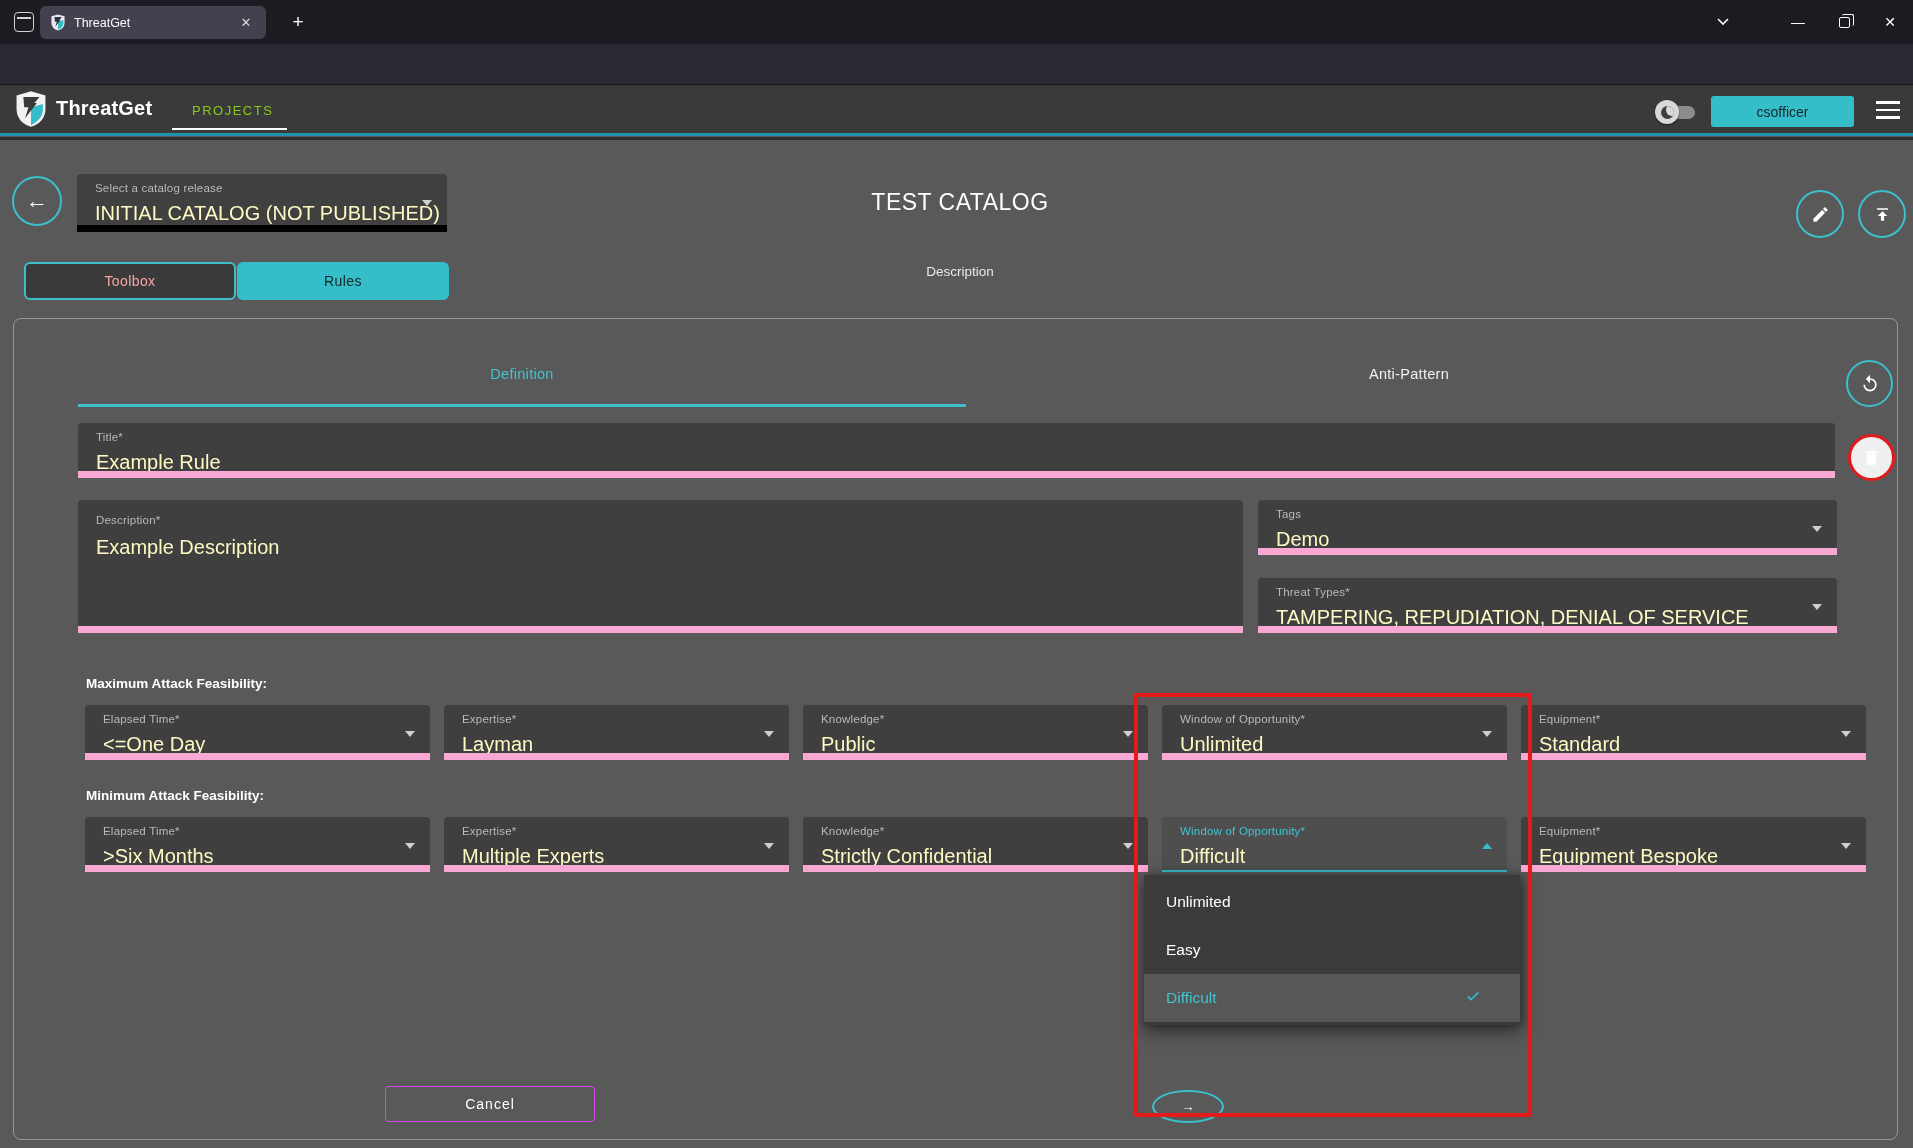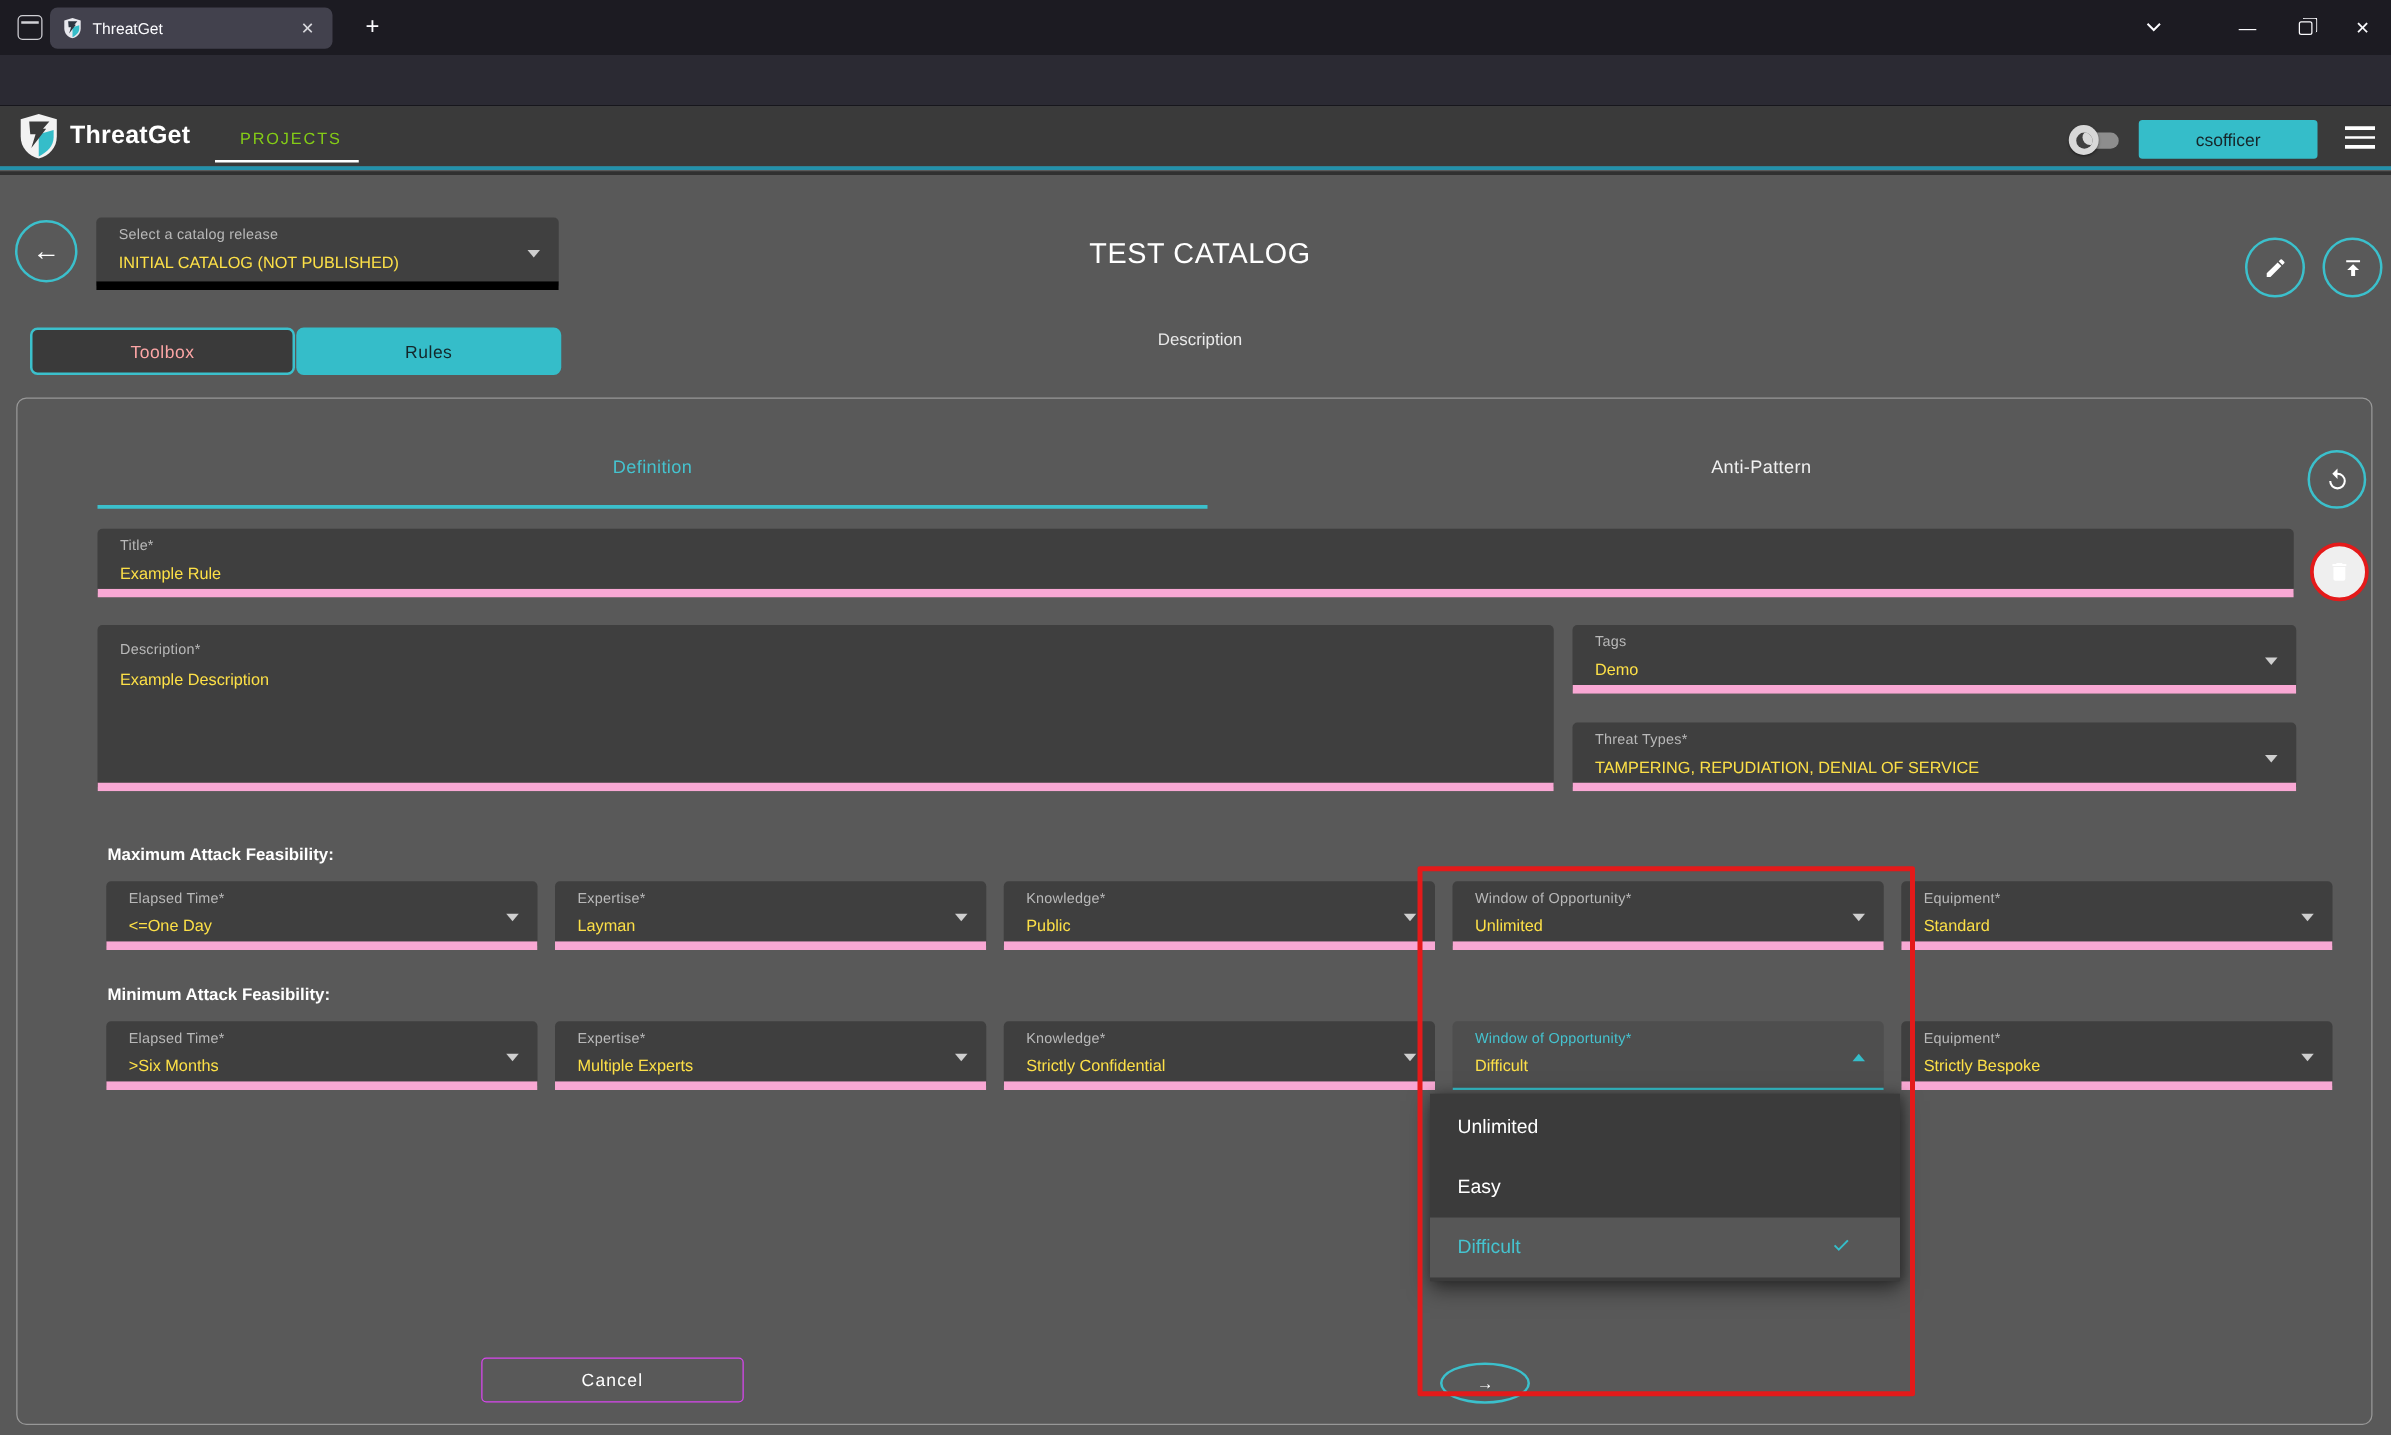--- a/index.html
+++ b/index.html
@@ -52,21 +52,21 @@
   .moon::after { content:""; position:absolute; left:5px; top:-2px; width:12px; height:12px; border-radius:50%; background:#d8d8d8; }
   .user-btn { position:absolute; left:1711px; top:96px; width:143px; height:31px; background:#35bdc9; border:none; border-radius:3px; color:#16262a; font-size:14px; font-family:inherit; }
   .app-burger { position:absolute; left:1876px; top:101px; display:flex; flex-direction:column; gap:5px; }
   .app-burger i { display:block; width:24px; height:2.6px; background:#fff; }
 
   
   .circle-btn { position:absolute; border:2px solid #3bc0cc; border-radius:50%; background:transparent; display:flex; align-items:center; justify-content:center; color:#fff; }
   .back-btn { left:12px; top:176px; width:50px; height:50px; font-size:22px; }
   .release-select { position:absolute; left:77px; top:174px; width:370px; height:58px; background:#404040; border-radius:4px 4px 0 0; border-bottom:7px solid #000000; }
   .flabel { position:absolute; left:18px; top:8px; font-size:11.5px; color:#b9b9b9; letter-spacing:.2px; white-space:nowrap; }
-  .fvalue { position:absolute; left:18px; top:28px; font-size:13px; color:#fde047; white-space:nowrap;text-align:center; }
+  .fvalue { position:absolute; left:18px; top:28px; font-size:20px; color:#fef9c3; white-space:nowrap;text-align:center; }
   .caret { position:absolute; right:15px; top:26px; width:0; height:0; border-left:5.5px solid transparent; border-right:5.5px solid transparent; border-top:6.5px solid #cfcfcf; }
   .caret-up { position:absolute; right:15px; top:26px; width:0; height:0; border-left:5.5px solid transparent; border-right:5.5px solid transparent; border-bottom:6.5px solid #35bdc9; }
   .page-title { position:absolute; left:660px; top:189px; width:600px; text-align:center; color:#fff; font-size:23px; letter-spacing:.5px; }
   .page-subtitle { position:absolute; left:660px; top:264px; width:600px; text-align:center; color:#e9e9e9; font-size:13.5px; }
   .edit-btn { left:1796px; top:190px; width:48px; height:48px; }
   .publish-btn { left:1858px; top:190px; width:48px; height:48px; }
 
   .switch-btn { position:absolute; top:262px; height:38px; width:212px; border-radius:6px; font-size:14px; font-family:inherit; letter-spacing:.4px; }
   .toolbox-btn { left:24px; background:#3a3a3a; border:2px solid #3bc0cc; color:#fca5a5; }
   .rules-btn { left:237px; background:#35bdc9; border:none; color:#14262a; }
@@ -331,21 +331,21 @@
   <span class="fvalue">Strictly Confidential</span>
   <span class="caret"></span>
 </div>
 <div class="field sel row-min c4 sel-open">
   <span class="flabel">Window of Opportunity*</span>
   <span class="fvalue">Difficult</span>
   <span class="caret-up"></span>
 </div>
 <div class="field sel row-min c5">
   <span class="flabel">Equipment*</span>
-  <span class="fvalue">Strictly Bespoke</span>
+  <span class="fvalue">Equipment Bespoke</span>
   <span class="caret"></span>
 </div>
 
 <div class="menu">
   <div class="menu-item">Unlimited</div>
   <div class="menu-item">Easy</div>
   <div class="menu-item menu-item-selected">
     <span>Difficult</span>
     <span class="menu-check">
       <svg width="18" height="16" viewBox="0 0 24 24">

